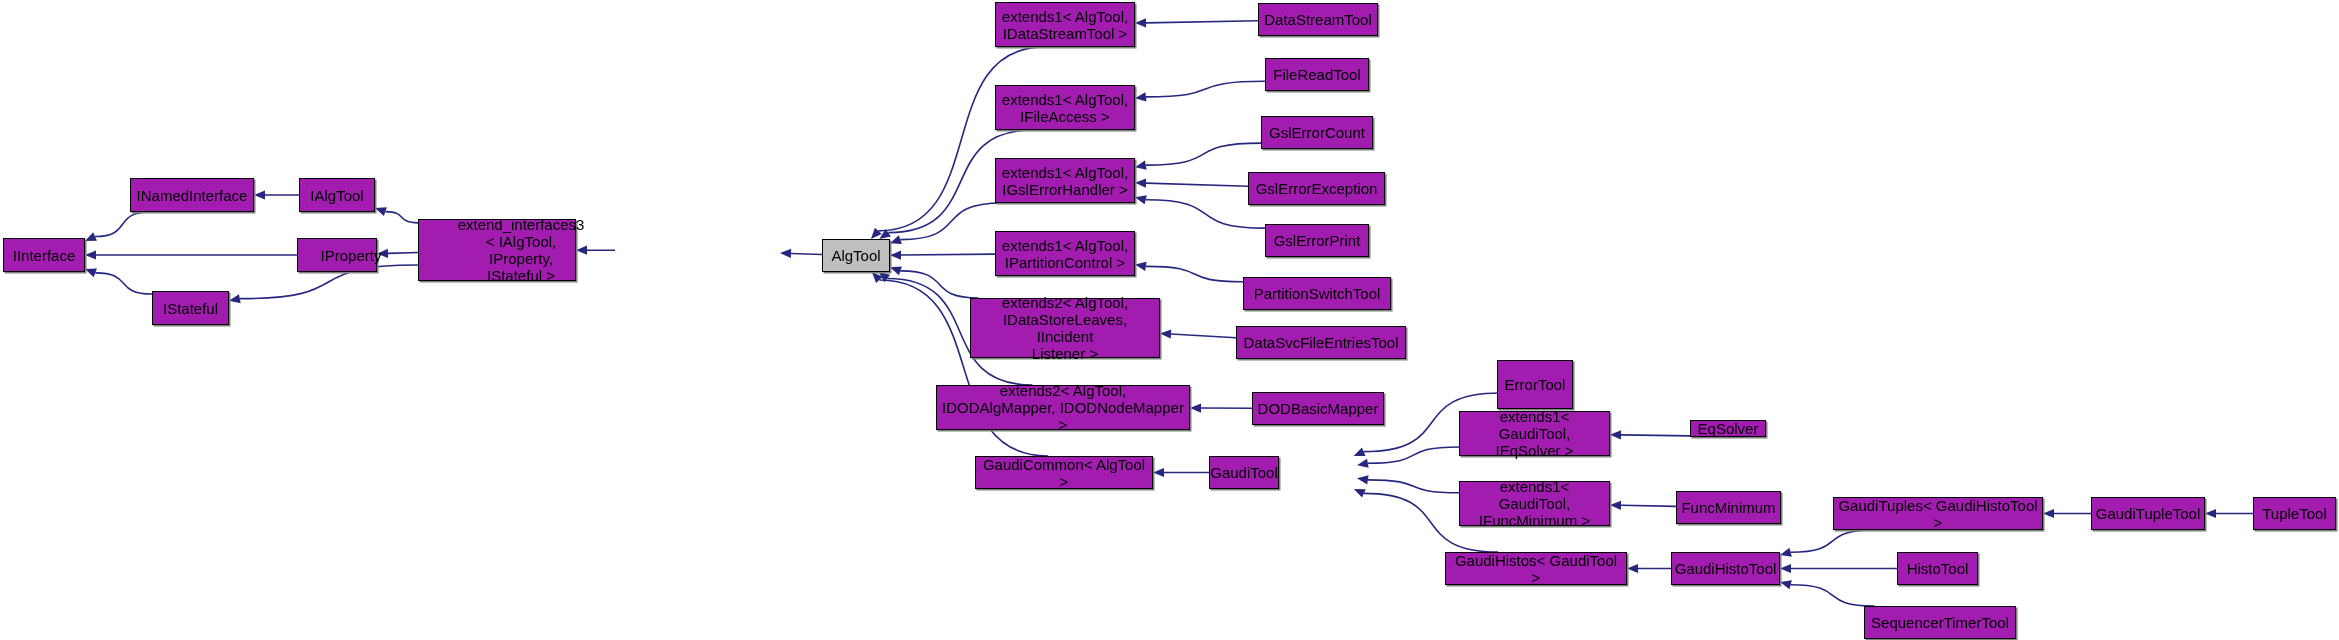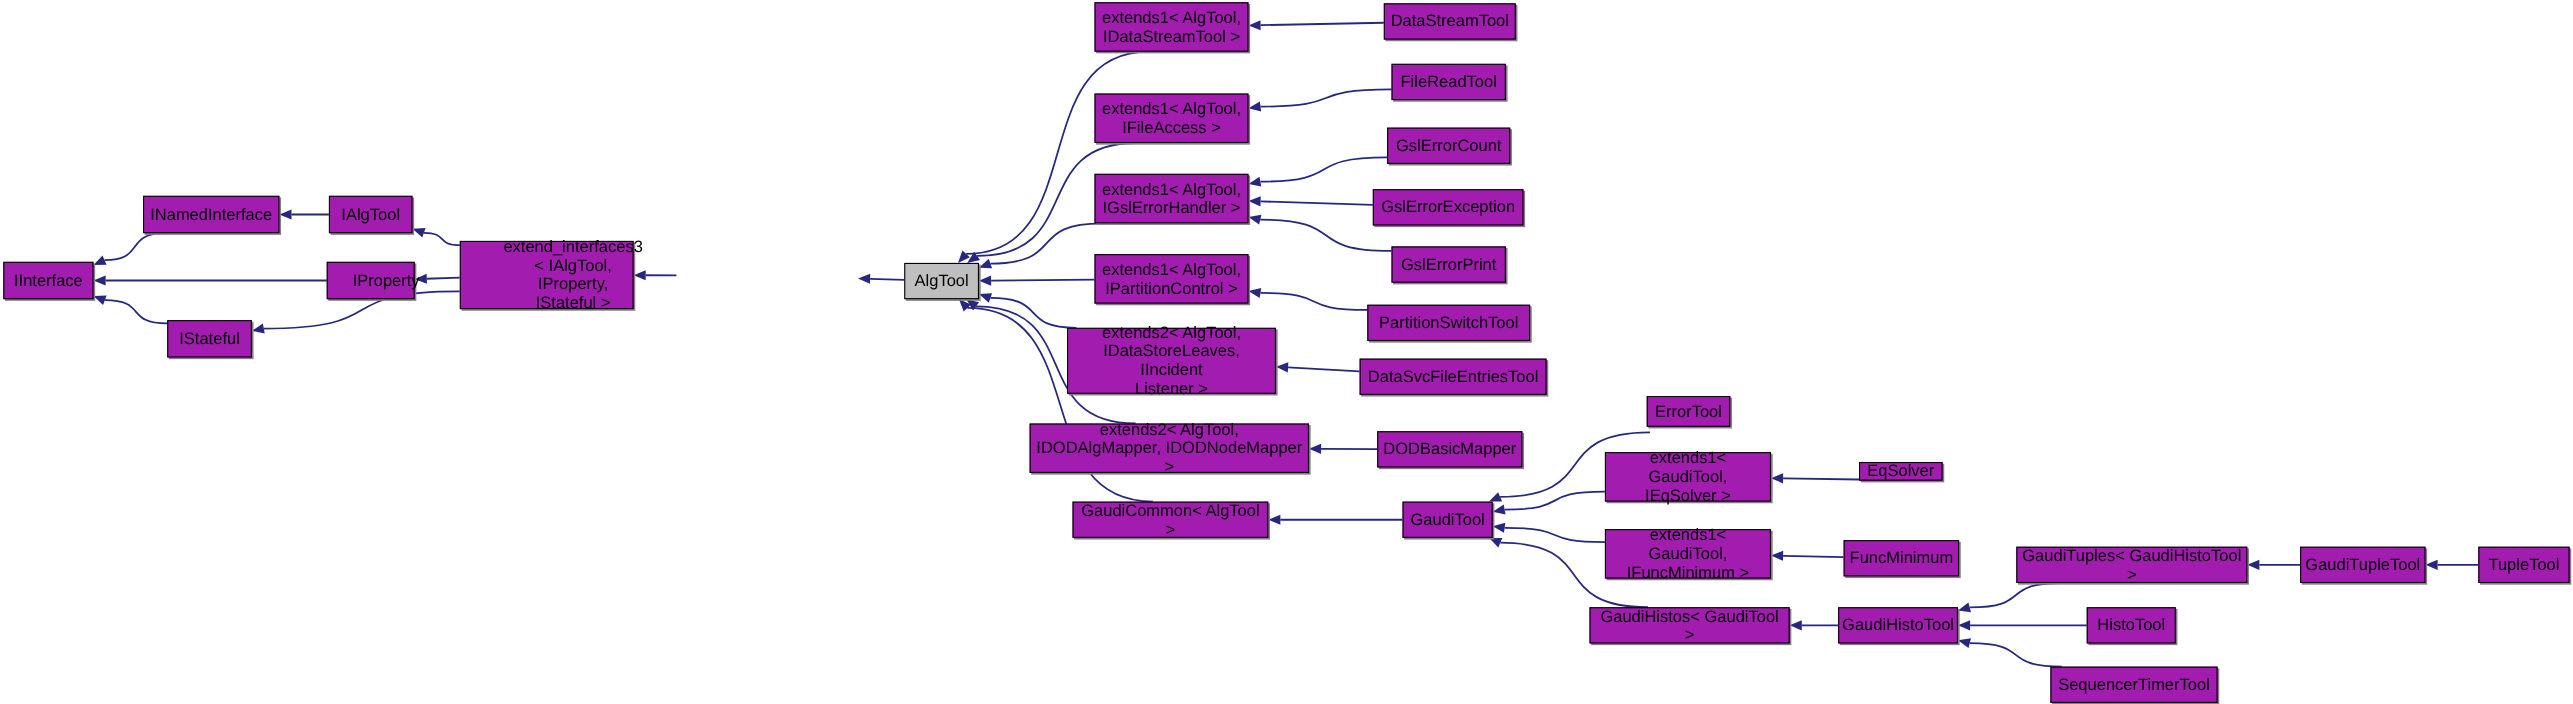--- a/index.html
+++ b/index.html
@@ -139,22 +139,22 @@
 IPartitionControl &gt;</span></div>
     <div class="node" style="left: 1243px; top: 277px; width: 148px; height: 33px;"><span>PartitionSwitchTool</span></div>
     <div class="node" style="left: 970px; top: 298px; width: 190px; height: 60px;"><span>extends2&lt; AlgTool,
 IDataStoreLeaves, IIncident
 Listener &gt;</span></div>
     <div class="node" style="left: 1236px; top: 326px; width: 170px; height: 33px;"><span>DataSvcFileEntriesTool</span></div>
     <div class="node" style="left: 936px; top: 385px; width: 254px; height: 45px;"><span>extends2&lt; AlgTool,
 IDODAlgMapper, IDODNodeMapper &gt;</span></div>
     <div class="node" style="left: 1252px; top: 392px; width: 132px; height: 33px;"><span>DODBasicMapper</span></div>
     <div class="node" style="left: 975px; top: 456px; width: 178px; height: 33px;"><span>GaudiCommon&lt; AlgTool &gt;</span></div>
-    <div class="node" style="left: 1275px; top: 456px; width: 82px; height: 33px;"><span>GaudiTool</span></div>
-    <div class="node" style="left: 1497px; top: 360px; width: 76px; height: 28px;"><span>ErrorTool</span></div>
+    <div class="node" style="left: 1209px; top: 456px; width: 70px; height: 33px;"><span>GaudiTool</span></div>
+    <div class="node" style="left: 1497px; top: 360px; width: 76px; height: 49px;"><span>ErrorTool</span></div>
     <div class="node" style="left: 1459px; top: 411px; width: 151px; height: 45px;"><span>extends1&lt; GaudiTool,
 IEqSolver &gt;</span></div>
     <div class="node" style="left: 1690px; top: 420px; width: 76px; height: 17px;"><span>EqSolver</span></div>
     <div class="node" style="left: 1459px; top: 481px; width: 151px; height: 45px;"><span>extends1&lt; GaudiTool,
 IFuncMinimum &gt;</span></div>
     <div class="node" style="left: 1676px; top: 491px; width: 105px; height: 33px;"><span>FuncMinimum</span></div>
     <div class="node" style="left: 1445px; top: 552px; width: 182px; height: 33px;"><span>GaudiHistos&lt; GaudiTool &gt;</span></div>
     <div class="node" style="left: 1671px; top: 552px; width: 109px; height: 33px;"><span>GaudiHistoTool</span></div>
     <div class="node" style="left: 1833px; top: 497px; width: 210px; height: 33px;"><span>GaudiTuples&lt; GaudiHistoTool &gt;</span></div>
     <div class="node" style="left: 2091px; top: 497px; width: 114px; height: 33px;"><span>GaudiTupleTool</span></div>

